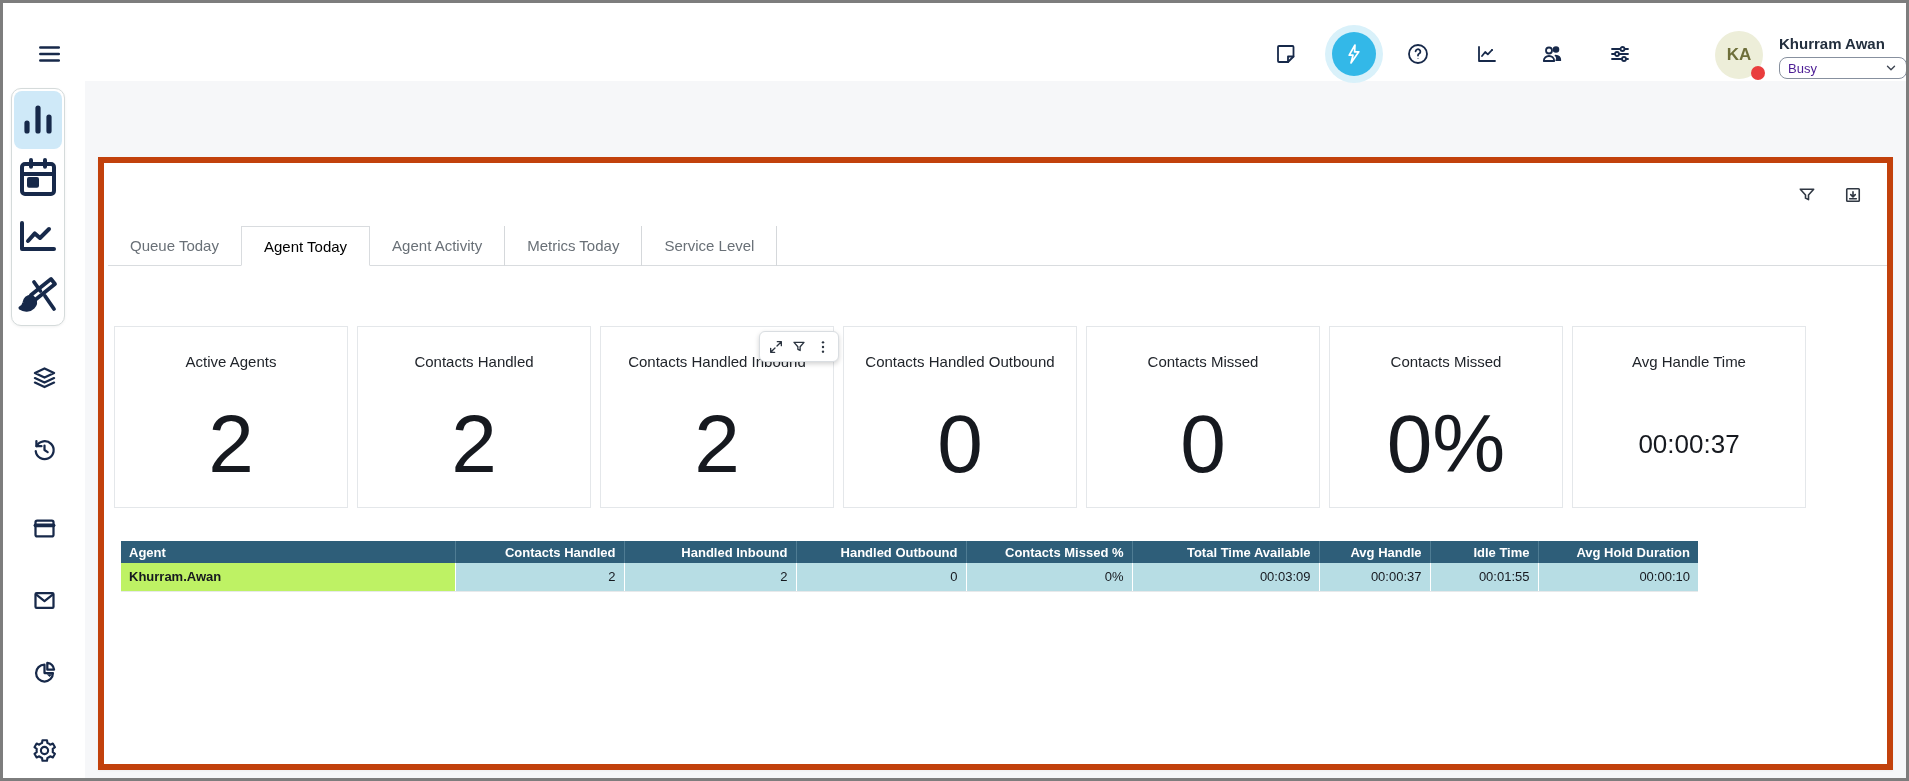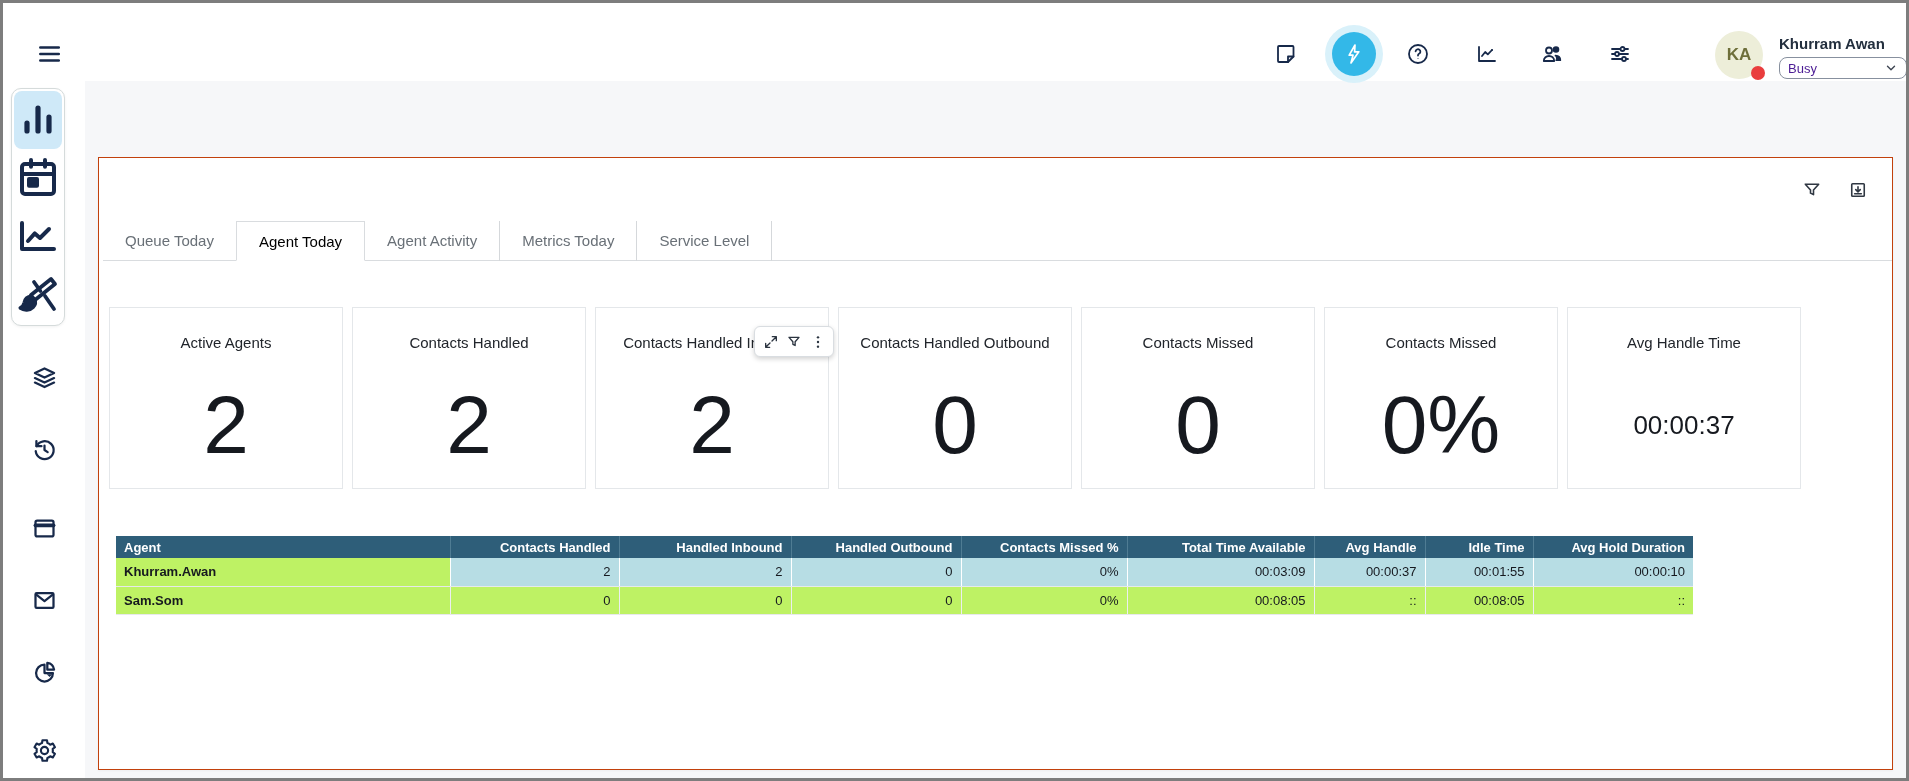--- a/index.html
+++ b/index.html
@@ -46,40 +46,40 @@
   .badge { background:#cdebfa; color:#1b2b4a; font-weight:bold; font-size:14px;
     padding:6px 13px; border-radius:15px; }
   .ext-link { width:23px; height:23px; cursor:pointer; }
   .refresh-area { position:absolute; top:44px; right:14px; display:flex; align-items:center; gap:10px; }
   .refresh-label { font-size:15px; color:#232f3e; }
   .refresh-label b { font-weight:bold; }
   .refresh-icon { margin-left:26px; width:26px; height:26px; cursor:pointer; }
 
   
   .panel { position:absolute; left:13px; right:13px; top:100px; bottom:8px; background:#fff;
-    border:1px solid #c2410c; box-shadow:0 1px 2px rgba(0,0,0,0.04); }
+    border:6px solid #c2410c; box-shadow:0 1px 2px rgba(0,0,0,0.04); }
   .panel-icons { position:absolute; top:22px; right:24px; display:flex; gap:26px; }
   .panel-icons .pi { width:20px; height:20px; cursor:pointer; }
 
   .tabbar { position:absolute; top:63px; left:4px; right:0; height:40px; display:flex;
     border-bottom:1px solid #d9dcdf; }
   .tab { height:40px; line-height:40px; padding:0 22px; font-size:15px; color:#697077; cursor:pointer; white-space:nowrap; }
   .tab.sep { border-right:1px solid #d5d8db; }
   .tab.active { color:#000000; font-weight:normal; background:#fff; border:1px solid #d9dcdf;
     border-bottom:1px solid #fff; margin-bottom:-1px; }
 
   .controlsbar { position:absolute; top:103px; left:0; right:0; height:47px;
     border-bottom:1px solid #e2e5e8; display:flex; align-items:center; padding-left:8px; }
   .controls-title { font-size:18px; color:#232f3e; margin-right:52px; }
   .filter { font-size:14px; margin-right:50px; cursor:pointer; }
   .filter b { font-weight:bold; color:#16191f; }
   .filter span { color:#687078; margin-left:6px; }
   .controls-chevron { position:absolute; right:22px; top:13px; width:22px; height:22px; cursor:pointer; }
 
-  .cards { position:absolute; top:149px; left:10px; display:flex; gap:9px; }
+  .cards { position:absolute; top:163px; left:10px; display:flex; gap:9px; }
   .card { width:234px; height:182px; background:#fff; border:1px solid #e4e7ea; position:relative; }
   .card-title { margin-top:26px; text-align:center; font-size:15px; color:#21252b; }
   .card-value { position:absolute; top:54px; left:0; right:0; bottom:0;
     display:flex; align-items:center; justify-content:center; font-size:82px; color:#16191f; }
   .card-value.small { font-size:26px; }
 
   .card-toolbar { position:absolute; top:168px; left:655px; width:80px; height:31px; background:#fff;
     border:1px solid #d9dde1; border-radius:6px; box-shadow:0 2px 5px rgba(0,0,0,0.18);
     display:flex; align-items:center; justify-content:space-evenly; z-index:3; }
   .card-toolbar .ti { width:16px; height:16px; cursor:pointer; }
@@ -328,28 +328,17 @@
           <td>Khurram.Awan</td>
           <td class="hl">2</td>
           <td class="hl">2</td>
           <td class="hl">0</td>
           <td class="hl">0%</td>
           <td class="hl">00:03:09</td>
           <td class="hl">00:00:37</td>
           <td class="hl">00:01:55</td>
           <td class="hl">00:00:10</td>
         </tr>
-        <tr>
-          <td>Sam.Som</td>
-          <td>0</td>
-          <td>0</td>
-          <td>0</td>
-          <td>0%</td>
-          <td>00:08:05</td>
-          <td>::</td>
-          <td>00:08:05</td>
-          <td>::</td>
-        </tr>
       </tbody>
     </table>
 
   </div>
 </div>
 
 </body></html>

